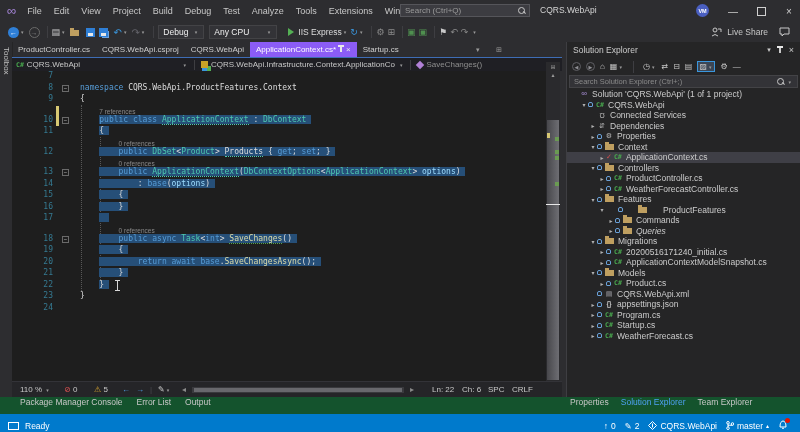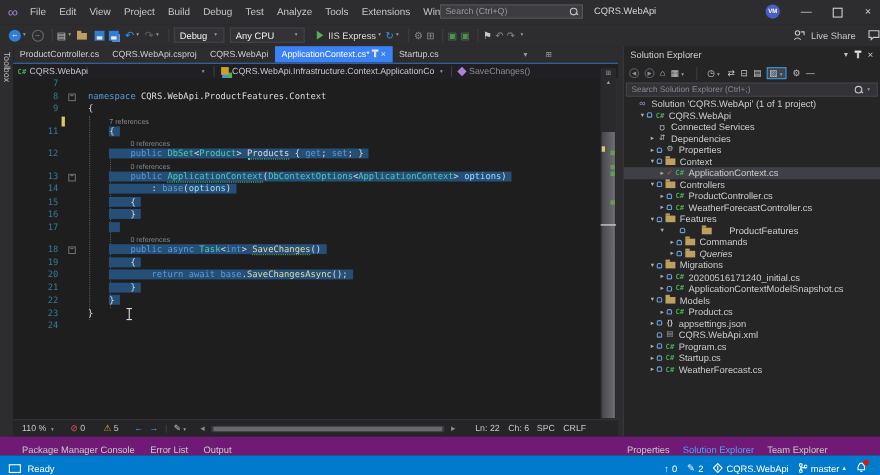--- a/index.html
+++ b/index.html
@@ -32,29 +32,29 @@
   .fic::before{content:"";position:absolute;top:-2px;left:0;width:4px;height:2px;background:#bf9f60}
   .saveic{width:9px;height:9px;background:#2f7fd6;position:relative;display:inline-block}
   .saveic::after{content:"";position:absolute;left:2px;bottom:1px;width:5px;height:3px;background:#e8e8e8}
   .saveall{box-shadow:2px 2px 0 -1px #6ba3e0}
   .undo{font-size:10px;color:#3a96dd}.redo{font-size:10px;color:#63636a}
   .combo{height:14px;background:#333337;border:1px solid #434346;display:flex;align-items:center;justify-content:space-between;
          padding:0 4px;color:#f0f0f0;font-size:8.5px;box-sizing:border-box;margin-right:5px}
   .play{width:0;height:0;border-left:6px solid #54b054;border-top:4px solid transparent;border-bottom:4px solid transparent;margin-right:4px}
   .runlbl{font-size:8.5px;color:#dcdcdc}
   .gray9{font-size:9px;color:#8a8a8a}.green9{font-size:9px;color:#4f8f4f}
-  .tbright{margin-left:auto;display:flex;align-items:center;margin-right:0;gap:5px}
+  .tbright{margin-left:auto;display:flex;align-items:center;margin-right:10px;gap:5px}
   
   .main{position:absolute;top:42px;left:0;width:800px;height:355px;background:#2d2d30}
   .toolbox{position:absolute;left:0;top:0;width:12px;height:355px;background:#2d2d30;border-right:1px solid #252526}
   .toolbox span{writing-mode:vertical-rl;font-size:8px;color:#c0c0c0;margin:5px 0 0 2px;display:inline-block}
   .ezone{position:absolute;left:12px;top:0;width:550px;height:355px}
   .tabbar{position:absolute;top:0;left:0;right:0;height:15px;display:flex}
   .tab{display:flex;align-items:center;padding:0 6px;font-size:8px;color:#cfcfcf;gap:4px;white-space:nowrap}
-  .tab.active{background:#3b82f6;color:#fff}
+  .tab.active{background:#8b5cf6;color:#fff}
   .tclose{font-size:8px;color:#e8e8e8}
   .pin{width:2px;height:5px;background:#e8e8e8;position:relative;display:inline-block}
   .pin::after{content:"";position:absolute;left:-2px;top:-2px;width:6px;height:2px;background:#e8e8e8}
   .wellctl{position:absolute;top:4px;font-size:7px;color:#9a9a9a}
   .crumb{position:absolute;top:15px;left:0;right:0;height:14px;background:#1f1f24;border-top:1px solid #3e6db5;
          display:flex;align-items:center;font-size:8px;color:#c8c8c8;box-sizing:border-box}
   .cgrp{display:flex;align-items:center;gap:3px;padding:0 4px}
   .csq{font-family:"DejaVu Sans Mono",monospace;font-weight:bold;font-size:6.5px;color:#49a94f}
   .clsic{width:7px;height:7px;display:inline-block;background:#c9a227;box-shadow:-0px 4px 0 -1px #3a96dd,4px 4px 0 -1px #54b054}
   .mic{width:6px;height:6px;background:#b180d7;transform:rotate(45deg);display:inline-block}
@@ -106,21 +106,21 @@
   .ic{width:10px;margin-right:3px;text-align:center;font-size:7px;line-height:10px;flex:none;display:inline-block}
   .ic-cs,.ic-csproj{color:#49a94f;font-weight:bold;font-family:"DejaVu Sans Mono",monospace;font-size:6.5px}
   .ic-sln{color:#a98fd6;font-size:8px}
   .ic-plug{transform:rotate(180deg);color:#b8b8b8}
   .ic-deps,.ic-props{color:#b8b8b8}
   .ic-json{color:#c8c8c8;font-weight:bold;font-size:6.5px}
   .ic-xml{color:#9a9aa0}
   .tfold{display:inline-block;width:9px;height:6px;background:#bf9f60;position:relative;margin:0 4px 0 1px;flex:none}
   .tfold::before{content:"";position:absolute;top:-2px;left:0;width:4px;height:2px;background:#bf9f60}
   
-  .bottomband{position:absolute;top:397px;left:0;width:800px;height:17px;background:#701a75;display:flex;align-items:flex-end;font-size:8.5px;color:#c8c8c8}
+  .bottomband{position:absolute;top:397px;left:0;width:800px;height:17px;background:#14532d;display:flex;align-items:flex-start;font-size:8.5px;color:#c8c8c8}
   .bb-left{display:flex;gap:14px;padding-left:20px}
   .bb-right{position:absolute;left:570px;display:flex;gap:12px}
   .bb-active{color:#4ea1f3}
   .statusbar{position:absolute;top:414px;left:0;width:800px;height:23px;background:#007acc;color:#fff;font-size:8.5px;display:flex;align-items:center}
   .sbicon{width:9px;height:6px;border:1px solid #fff;margin:0 6px 0 8px}
   .sbright{margin-left:auto;display:flex;align-items:center;gap:9px;padding-right:12px}
   .sbg{display:flex;align-items:center;gap:3px}
   .badge{position:relative}
   .badge::after{content:"";position:absolute;right:-2px;top:-2px;width:5px;height:5px;border-radius:50%;background:#e51400}
 </style>
@@ -287,20 +287,25 @@
             <span class="ln">8</span>
             <span class="fold">−</span>
             <span class="ct"><span class="seg kw">namespace </span><span class="seg pl">CQRS.WebApi.ProductFeatures.Context</span></span>
           </div>
           <div class="crow">
             <span class="ln">9</span>
             <span class="ct"><span class="seg pl">{</span></span>
           </div>
           <div class="lrow chg">
             <span class="lens" style="left: 87.28px;">7 references</span>
+          </div>
+          <div class="crow chg">
+            <span class="ln">10</span>
+            <span class="fold">−</span>
+            <span class="ct">    <span class="sel"><span class="seg kw">public class </span><span class="seg ty sq">ApplicationContext</span><span class="seg pl"> : </span><span class="seg ty">DbContext</span> </span></span>
           </div>
           <div class="crow">
             <span class="ln">11</span>
             <span class="ct">    <span class="sel"><span class="seg pl">{</span> </span></span>
           </div>
           <div class="lrow">
             <span class="lens" style="left: 106.56px;">0 references</span>
           </div>
           <div class="crow">
             <span class="ln">12</span>
@@ -538,30 +543,30 @@
           <span class="tfold"></span>
           <span>Models</span>
         </div>
         <div class="trow" style="padding-left: 31px;">
           <span class="tar">▸</span>
           <span class="lk"></span>
           <span class="ic ic-cs">C#</span>
           <span>Product.cs</span>
         </div>
         <div class="trow" style="padding-left: 22px;">
+          <span class="tar"></span>
+          <span class="lk"></span>
+          <span class="ic ic-xml">▤</span>
+          <span>CQRS.WebApi.xml</span>
+        </div>
+        <div class="trow" style="padding-left: 22px;">
           <span class="tar">▸</span>
           <span class="lk"></span>
           <span class="ic ic-json">{}</span>
           <span>appsettings.json</span>
-        </div>
-        <div class="trow" style="padding-left: 22px;">
-          <span class="tar"></span>
-          <span class="lk"></span>
-          <span class="ic ic-xml">▤</span>
-          <span>CQRS.WebApi.xml</span>
         </div>
         <div class="trow" style="padding-left: 22px;">
           <span class="tar">▸</span>
           <span class="lk"></span>
           <span class="ic ic-cs">C#</span>
           <span>Program.cs</span>
         </div>
         <div class="trow" style="padding-left: 22px;">
           <span class="tar">▸</span>
           <span class="lk"></span>

